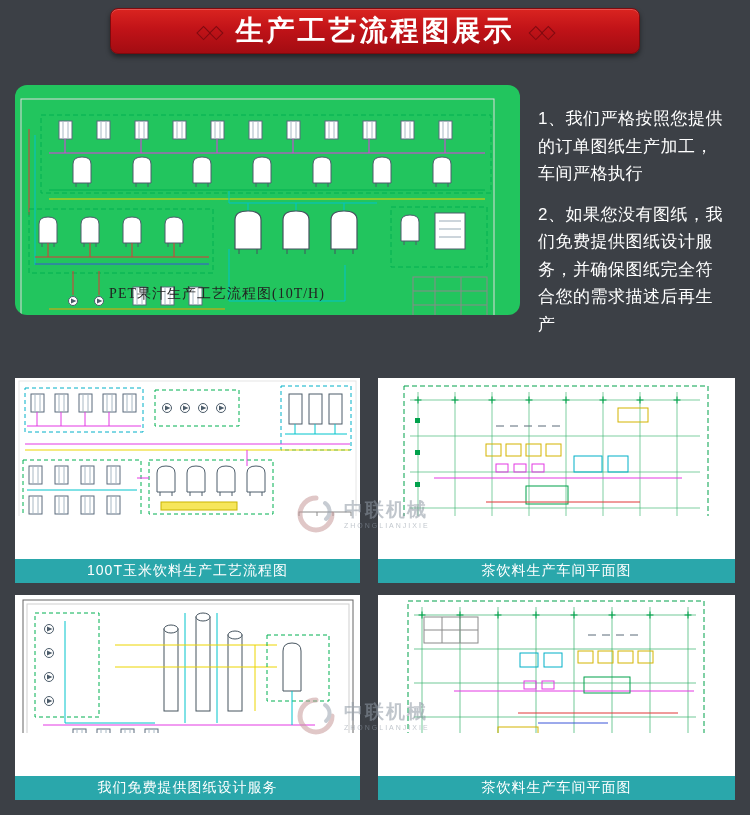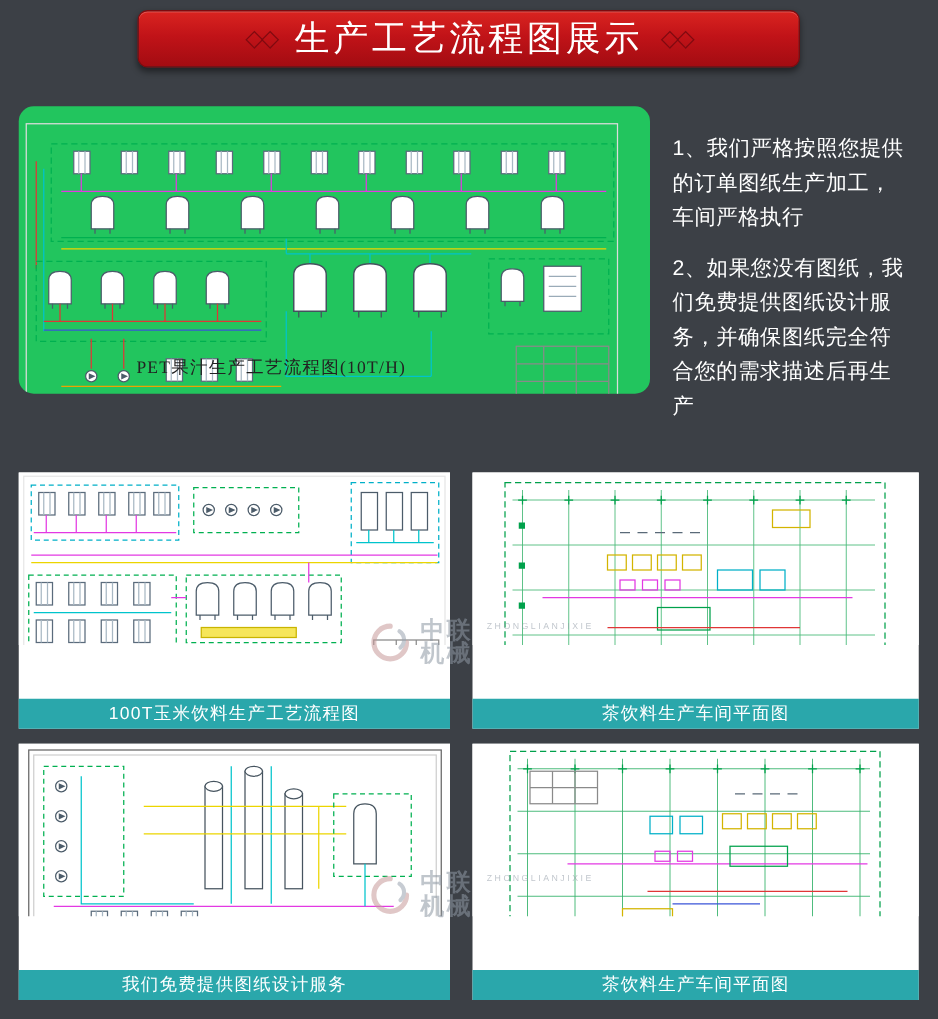--- a/index.html
+++ b/index.html
@@ -7,21 +7,21 @@
   .page { position:relative; width:750px; height:815px; background:#3c4046; overflow:hidden; }
 
   
   .banner {
     position:absolute; left:110px; top:8px; width:530px; height:46px;
     background:linear-gradient(180deg,#da2420 0%,#c11318 45%,#a30c12 100%);
     border:1px solid #7e0a0e; border-radius:8px;
     display:flex; align-items:center; justify-content:center; gap:14px;
     box-shadow:0 3px 5px rgba(0,0,0,.45), inset 0 1px 0 rgba(255,255,255,.22);
   }
-  .banner .title { font-size:28px; color:#ffffff; font-weight:normal; letter-spacing:3px; }
+  .banner .title { font-size:28px; color:#ffffff; font-weight:bold; letter-spacing:3px; }
   .banner .decor { color:#7e0a10; font-size:19px; font-weight:bold; letter-spacing:-2px; }
 
   
   .main-panel {
     position:absolute; left:15px; top:85px; width:505px; height:230px;
     background:#22c55e; border-radius:12px; overflow:hidden;
   }
   .main-panel svg { position:absolute; left:0; top:10px; }
   .main-caption {
     position:absolute; left:0; bottom:12px; width:80%; text-align:center;
@@ -52,21 +52,21 @@
   .t-c { left:15px;  top:595px; width:345px; height:205px; }
   .t-d { left:378px; top:595px; width:357px; height:205px; }
 
   
   .watermark {
     position:absolute; width:180px; height:52px; display:flex; align-items:center; gap:7px;
     opacity:.55; pointer-events:none; z-index:6;
   }
   .wm-1 { left:295px; top:488px; }
   .wm-2 { left:295px; top:690px; }
-  .wm-text { display:flex; flex-direction:row; line-height:1; }
+  .wm-text { display:flex; flex-direction:column; line-height:1; }
   .wm-name { font-size:19px; font-weight:bold; color:#8e98a4; letter-spacing:2px; }
   .wm-latin { font-size:7px; letter-spacing:2px; color:#8e98a4; margin-top:3px; }
 </style>
 </head>
 <body>
 
 <svg width="0" height="0" style="position:absolute" aria-hidden="true">
   <defs>
     <g id="sym-tank">
         <rect x="0" y="0" width="13" height="18" fill="#fff" stroke="#5a6b7c"></rect>

